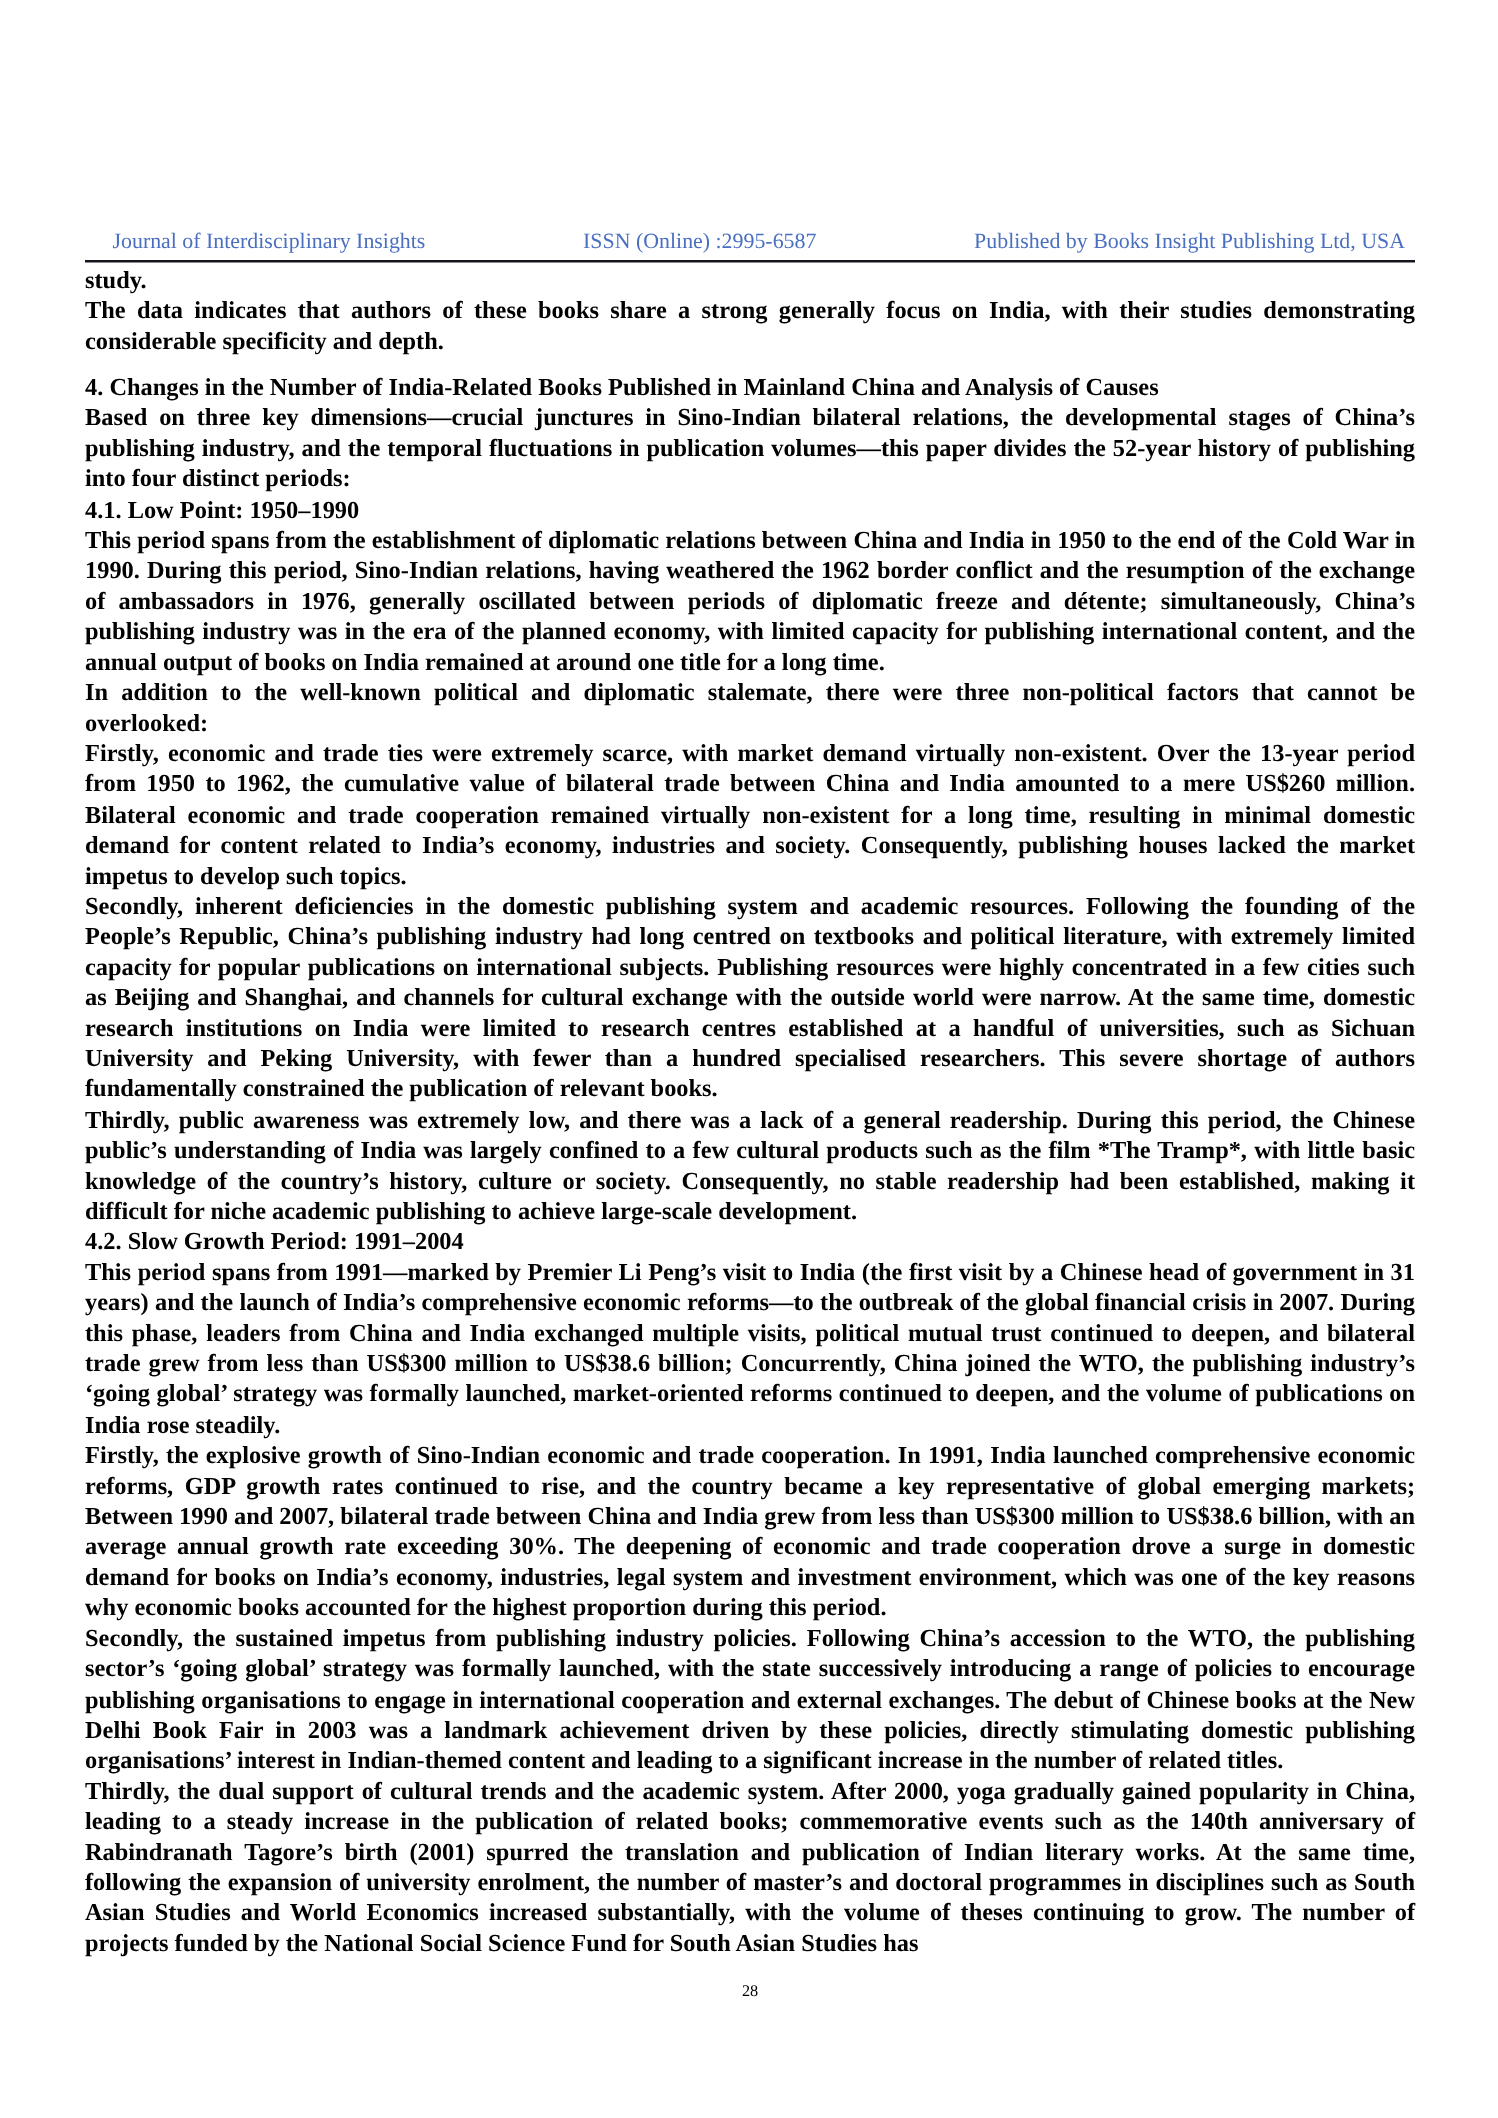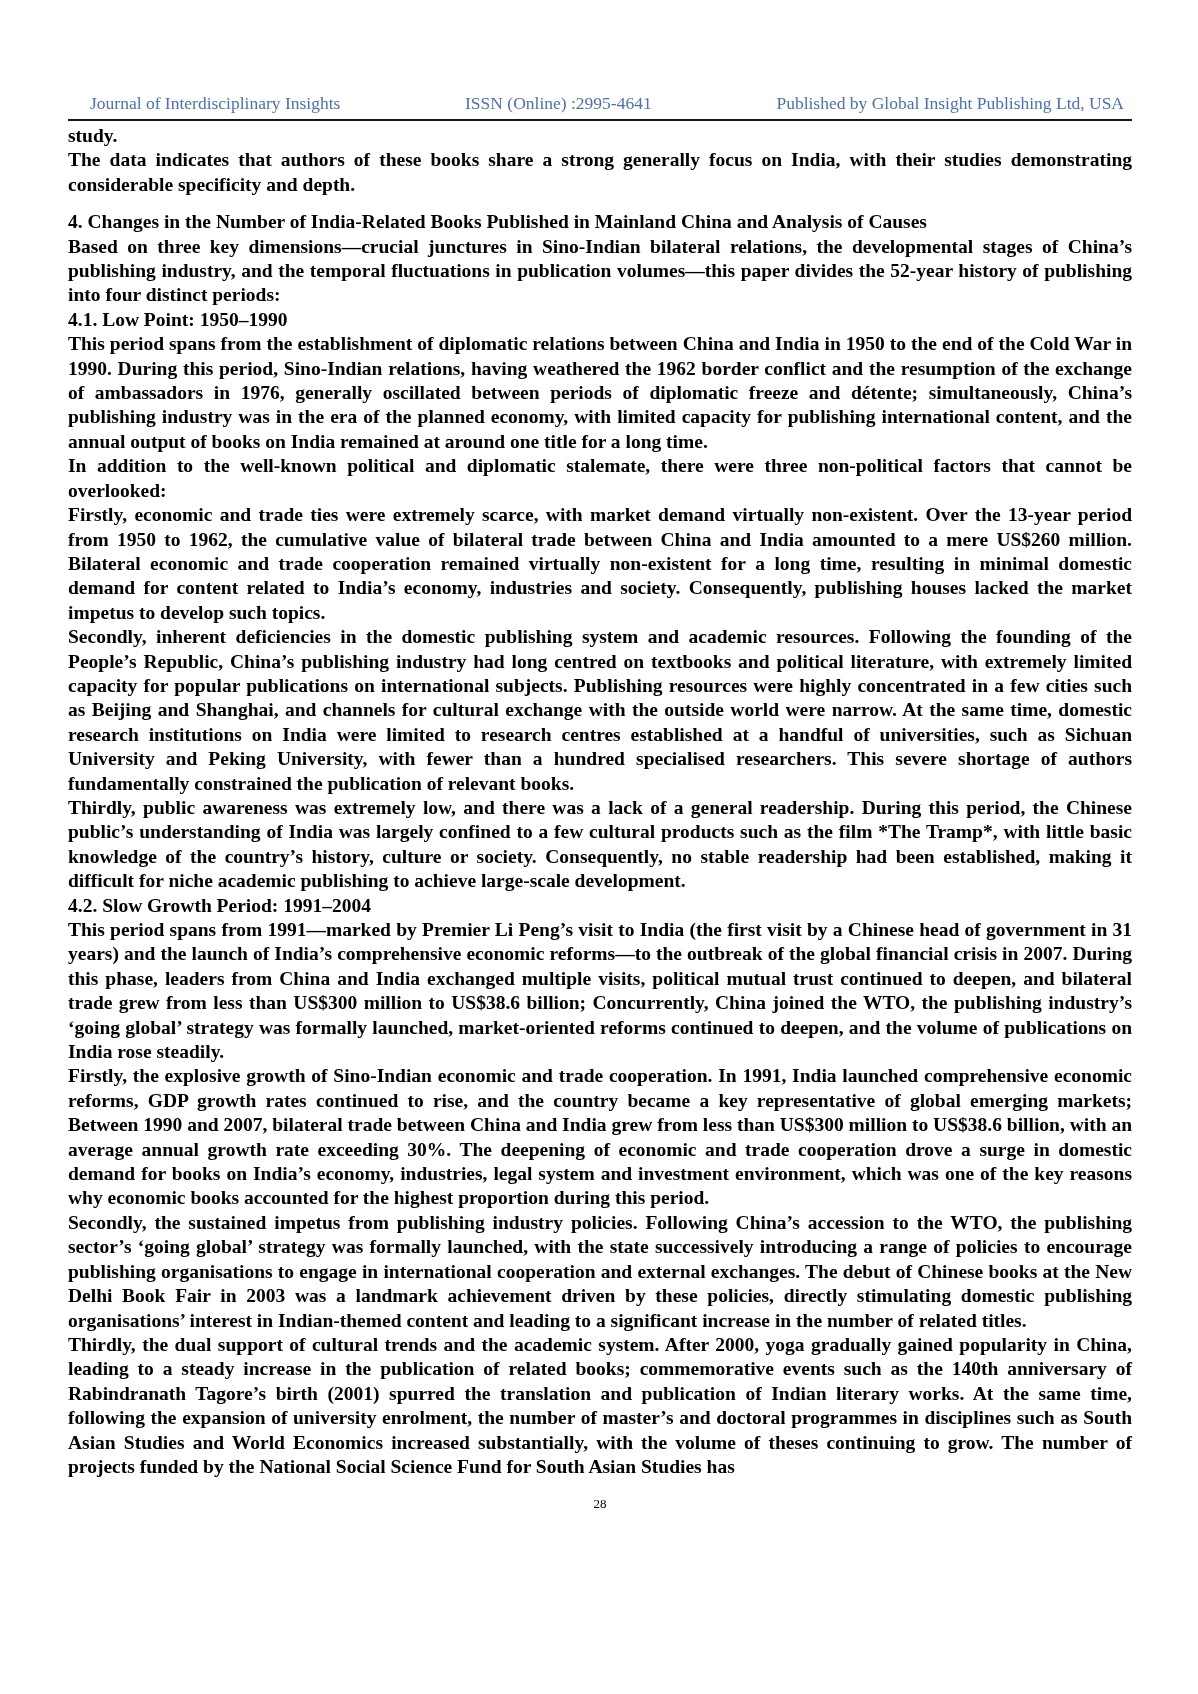--- a/index.html
+++ b/index.html
@@ -1,15 +1,15 @@
 <!DOCTYPE html>
 <html><head>
 <meta charset="utf-8">
 <style>
-  * { margin: 0; padding: 0; box-sizing: border-box; }
+  * { margin: 0; padding: 0; box-sizing: border-box; justify-content: center; }
   html, body { background: #ffffff; }
   body {
     width: 1198px;
     height: 1694px;
     overflow: hidden;
     font-family: "Liberation Serif", serif;
     color: #000000;
     position: relative;
   }
   .page {
@@ -52,22 +52,22 @@
     line-height: 24px;
   }
 </style>
 </head>
 <body>
 
 <div class="page">
 
   <div class="header-row">
     <span class="h-item">Journal of Interdisciplinary Insights</span>
-    <span class="h-item">ISSN (Online) :2995-4641</span>
-    <span class="h-item">Published by Global Insight Publishing Ltd, USA</span>
+    <span class="h-item">ISSN (Online) :2995-6587</span>
+    <span class="h-item">Published by Books Insight Publishing Ltd, USA</span>
   </div>
 
   <div class="article">
     <div class="para">study.</div>
     <div class="para">The data indicates that authors of these books share a strong generally focus on India, with their studies demonstrating considerable specificity and depth.</div>
     <div class="spacer-line"></div>
     <div class="heading">4. Changes in the Number of India-Related Books Published in Mainland China and Analysis of Causes</div>
     <div class="para">Based on three key dimensions—crucial junctures in Sino-Indian bilateral relations, the developmental stages of China’s publishing industry, and the temporal fluctuations in publication volumes—this paper divides the 52-year history of publishing into four distinct periods:</div>
     <div class="subheading">4.1. Low Point: 1950–1990</div>
     <div class="para">This period spans from the establishment of diplomatic relations between China and India in 1950 to the end of the Cold War in 1990. During this period, Sino-Indian relations, having weathered the 1962 border conflict and the resumption of the exchange of ambassadors in 1976, generally oscillated between periods of diplomatic freeze and détente; simultaneously, China’s publishing industry was in the era of the planned economy, with limited capacity for publishing international content, and the annual output of books on India remained at around one title for a long time.</div>

